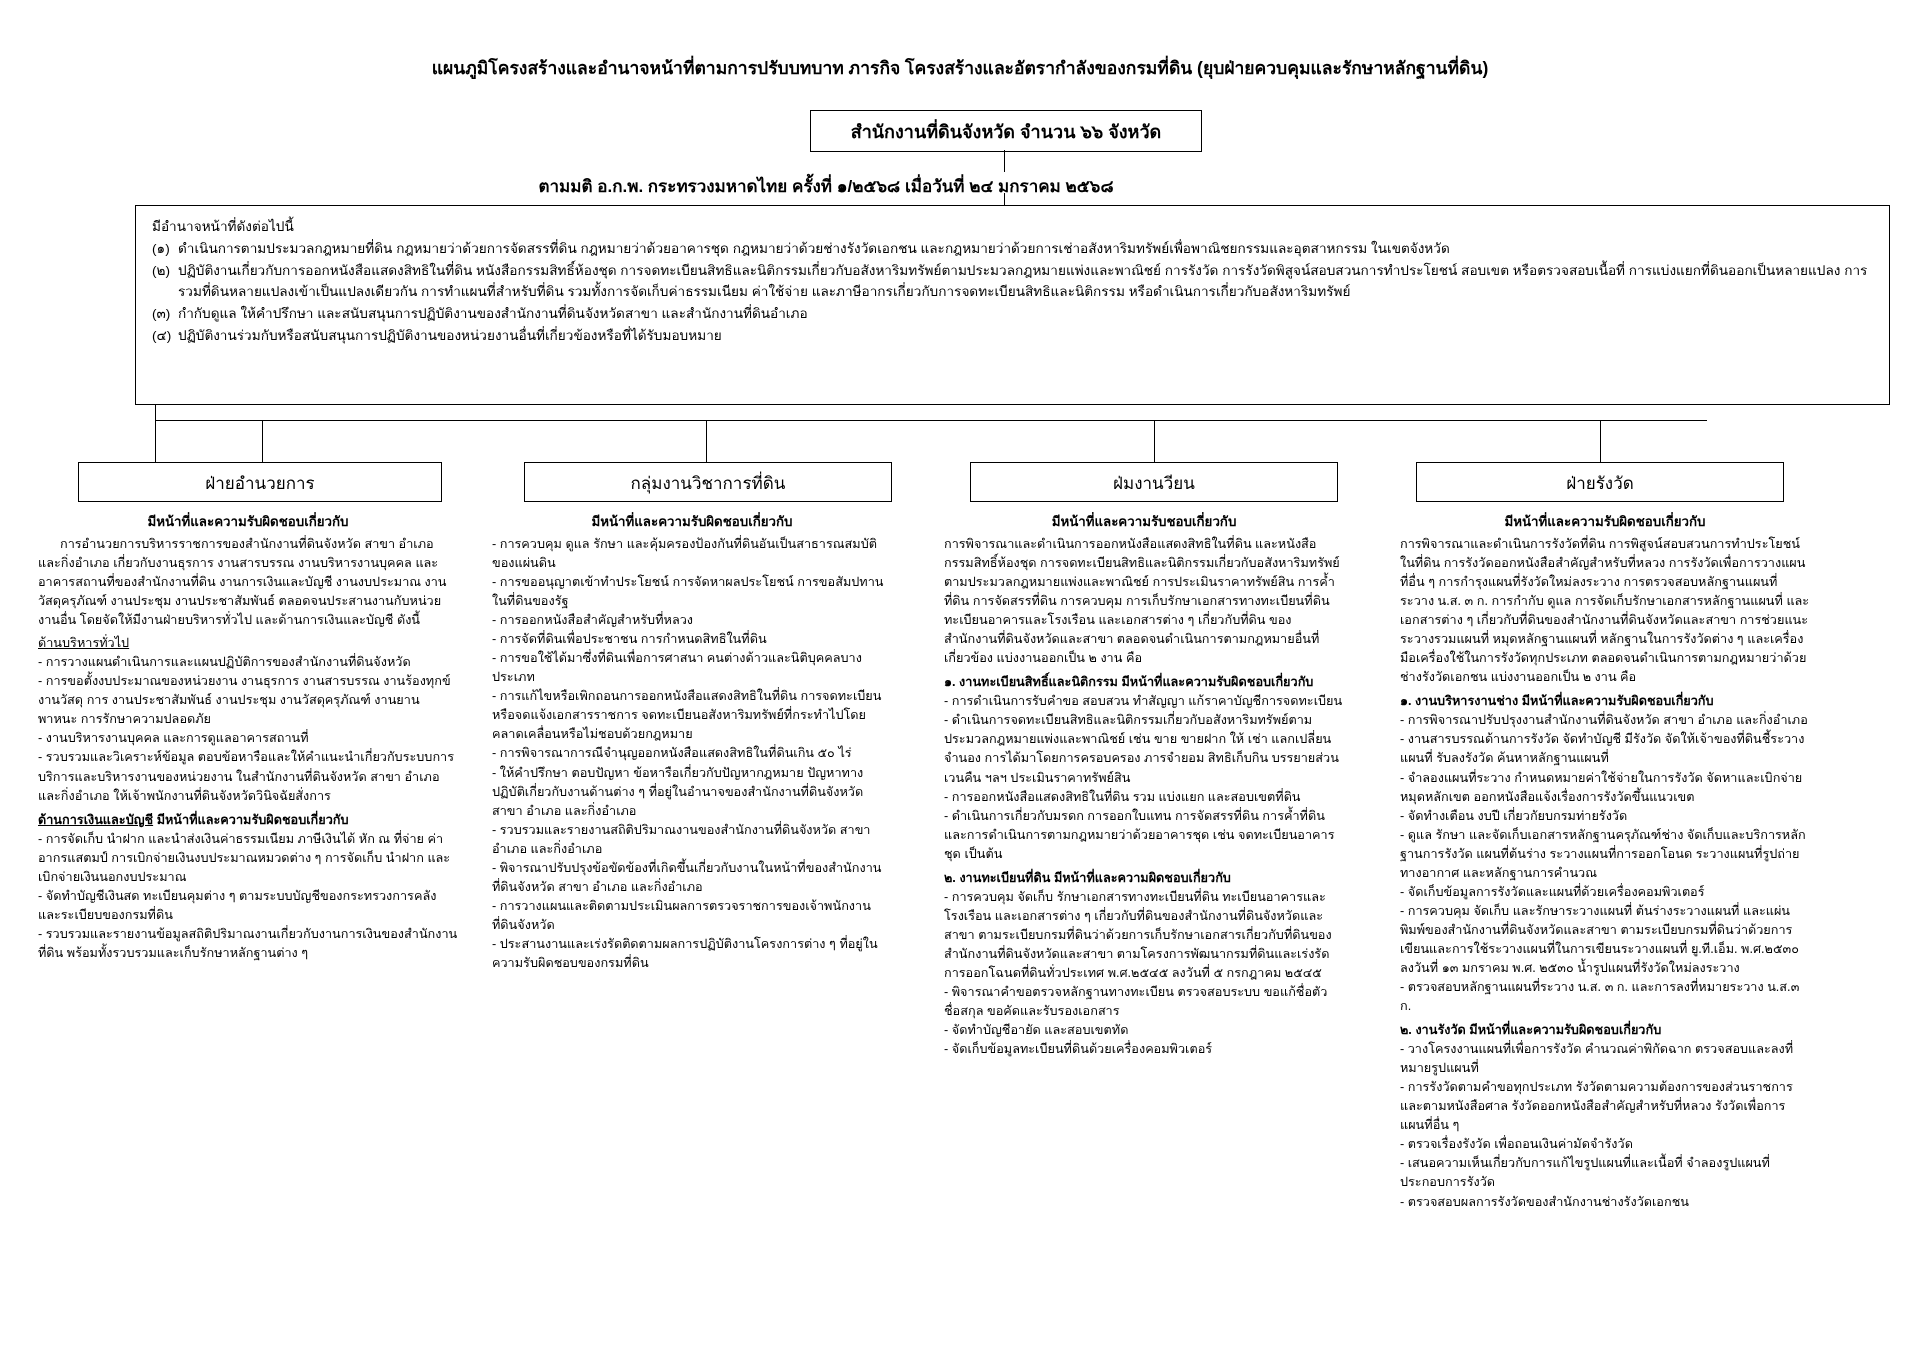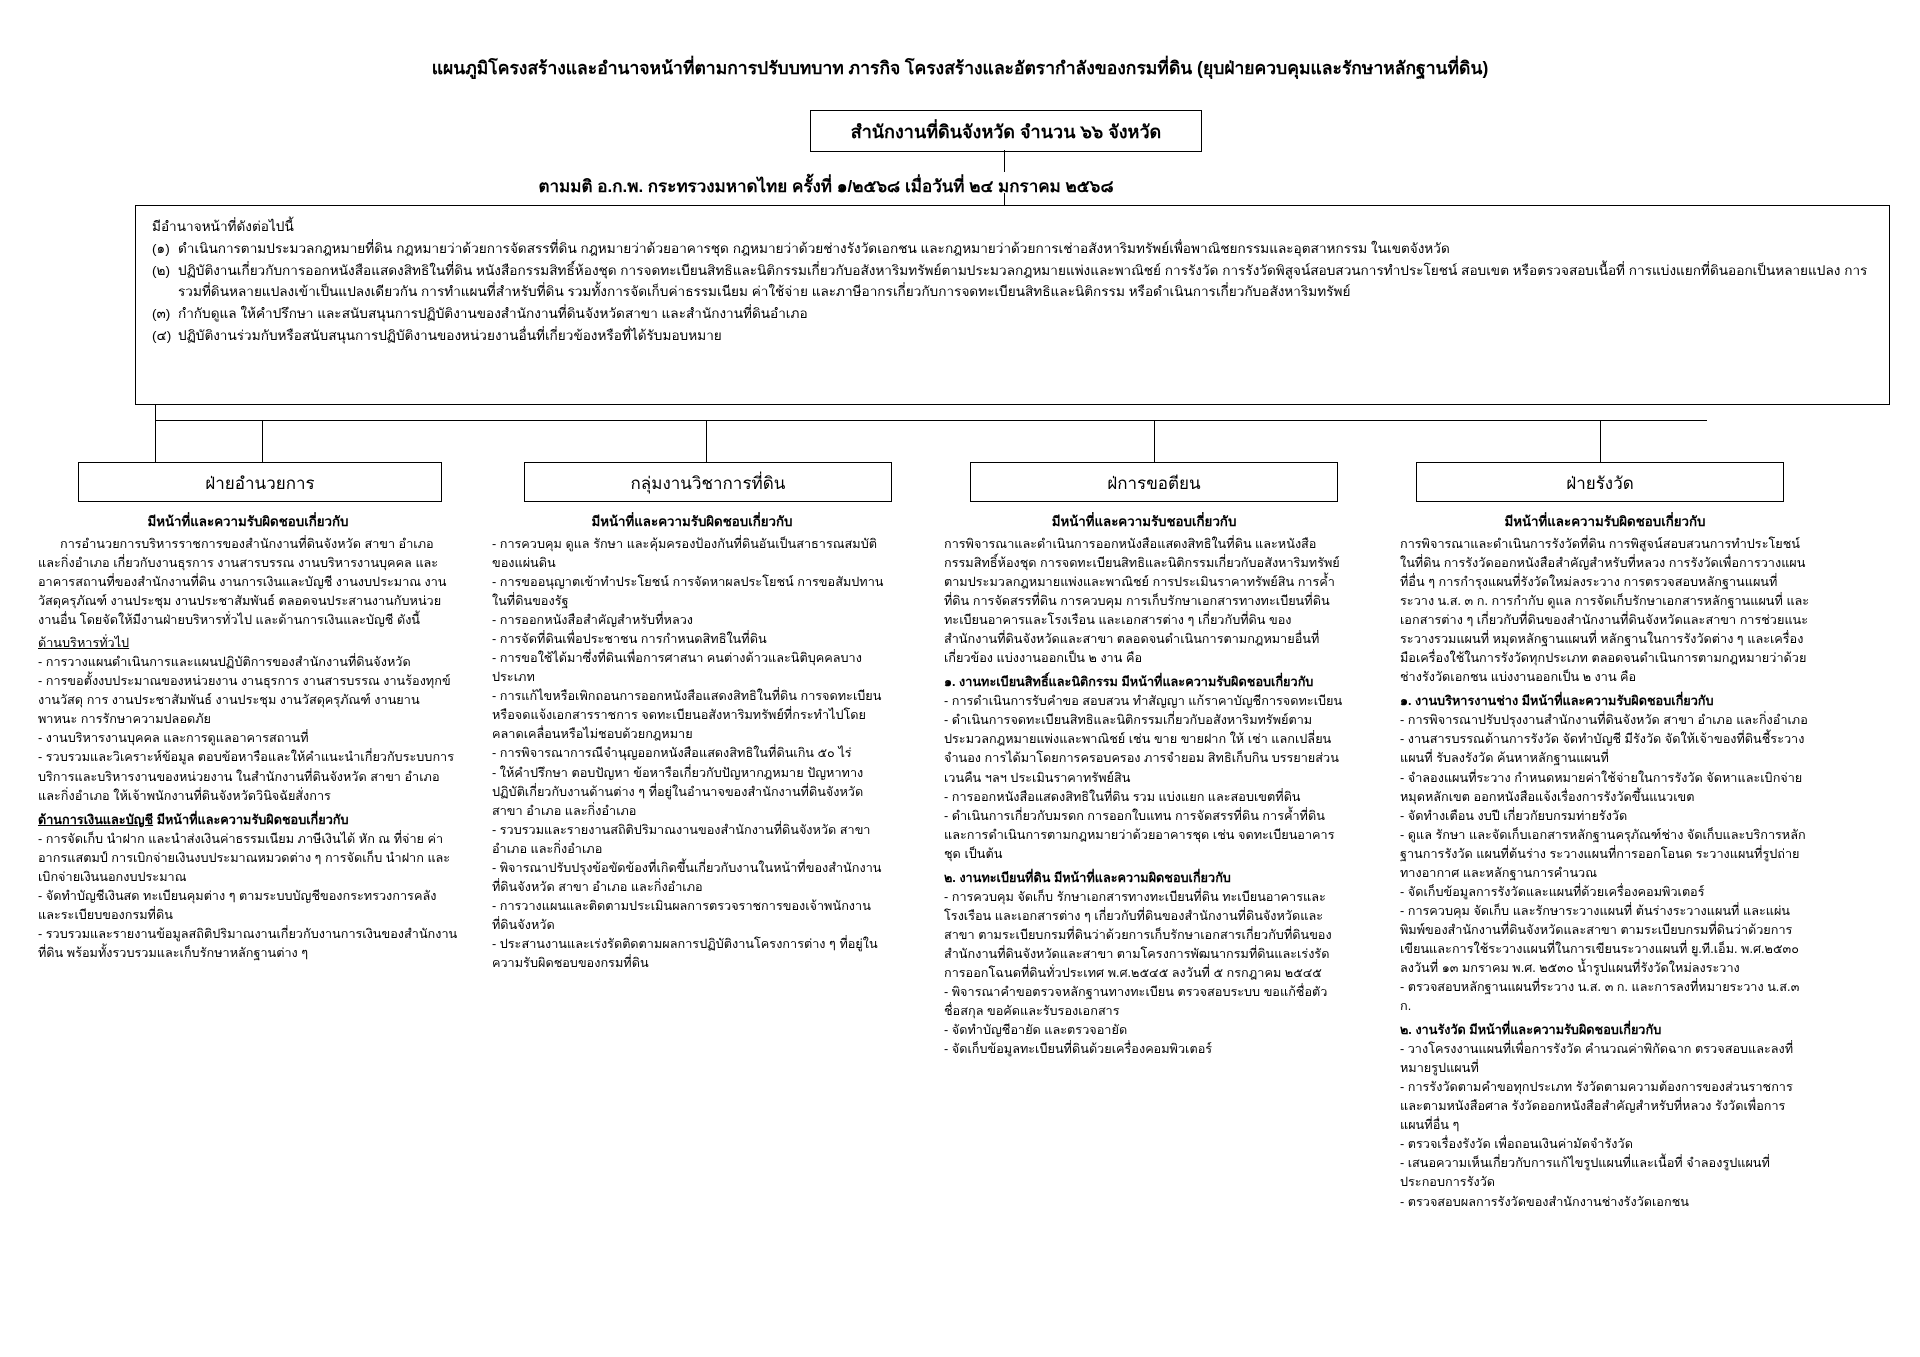--- a/index.html
+++ b/index.html
@@ -176,21 +176,21 @@
   <div class="vline" style="left:1154px; top:420px; height:42px;"></div>
   <div class="vline" style="left:1600px; top:420px; height:42px;"></div>
 
   <div class="dept-box" style="left:78px; width:364px;">
     <span>ฝ่ายอำนวยการ</span>
   </div>
   <div class="dept-box" style="left:524px; width:368px;">
     <span>กลุ่มงานวิชาการที่ดิน</span>
   </div>
   <div class="dept-box" style="left:970px; width:368px;">
-    <span>ฝ่การขอตียน</span>
+    <span>ฝ่มงานวียน</span>
   </div>
   <div class="dept-box" style="left:1416px; width:368px;">
     <span>ฝ่ายรังวัด</span>
   </div>
 
   <div class="col" id="col-0" style="left:38px; width:420px;">
       <div class="head">มีหน้าที่และความรับผิดชอบเกี่ยวกับ</div>
       <p class="indent">การอำนวยการบริหารราชการของสำนักงานที่ดินจังหวัด สาขา อำเภอ และกิ่งอำเภอ เกี่ยวกับงานธุรการ งานสารบรรณ งานบริหารงานบุคคล และอาคารสถานที่ของสำนักงานที่ดิน งานการเงินและบัญชี งานงบประมาณ งานวัสดุครุภัณฑ์ งานประชุม งานประชาสัมพันธ์ ตลอดจนประสานงานกับหน่วยงานอื่น โดยจัดให้มีงานฝ่ายบริหารทั่วไป และด้านการเงินและบัญชี ดังนี้</p>
       <p class="sub-head">ด้านบริหารทั่วไป</p>
       <p>- การวางแผนดำเนินการและแผนปฏิบัติการของสำนักงานที่ดินจังหวัด</p>
@@ -221,21 +221,21 @@
       <div class="head">มีหน้าที่และความรับชอบเกี่ยวกับ</div>
       <p>การพิจารณาและดำเนินการออกหนังสือแสดงสิทธิในที่ดิน และหนังสือกรรมสิทธิ์ห้องชุด การจดทะเบียนสิทธิและนิติกรรมเกี่ยวกับอสังหาริมทรัพย์ตามประมวลกฎหมายแพ่งและพาณิชย์ การประเมินราคาทรัพย์สิน การค้ำที่ดิน การจัดสรรที่ดิน การควบคุม การเก็บรักษาเอกสารทางทะเบียนที่ดิน ทะเบียนอาคารและโรงเรือน และเอกสารต่าง ๆ เกี่ยวกับที่ดิน ของสำนักงานที่ดินจังหวัดและสาขา ตลอดจนดำเนินการตามกฎหมายอื่นที่เกี่ยวข้อง แบ่งงานออกเป็น ๒ งาน คือ</p>
       <p class="sub-head-plain">๑.  งานทะเบียนสิทธิ์และนิติกรรม  มีหน้าที่และความรับผิดชอบเกี่ยวกับ</p>
       <p>- การดำเนินการรับคำขอ สอบสวน ทำสัญญา แก้ราคาบัญชีการจดทะเบียน</p>
       <p>- ดำเนินการจดทะเบียนสิทธิและนิติกรรมเกี่ยวกับอสังหาริมทรัพย์ตามประมวลกฎหมายแพ่งและพาณิชย์ เช่น ขาย ขายฝาก ให้ เช่า แลกเปลี่ยน จำนอง การได้มาโดยการครอบครอง ภารจำยอม สิทธิเก็บกิน บรรยายส่วน เวนคืน ฯลฯ ประเมินราคาทรัพย์สิน</p>
       <p>- การออกหนังสือแสดงสิทธิในที่ดิน รวม แบ่งแยก และสอบเขตที่ดิน</p>
       <p>- ดำเนินการเกี่ยวกับมรดก การออกใบแทน การจัดสรรที่ดิน การค้ำที่ดินและการดำเนินการตามกฎหมายว่าด้วยอาคารชุด เช่น จดทะเบียนอาคารชุด เป็นต้น</p>
       <p class="sub-head-plain">๒.  งานทะเบียนที่ดิน  มีหน้าที่และความผิดชอบเกี่ยวกับ</p>
       <p>- การควบคุม จัดเก็บ รักษาเอกสารทางทะเบียนที่ดิน ทะเบียนอาคารและโรงเรือน และเอกสารต่าง ๆ เกี่ยวกับที่ดินของสำนักงานที่ดินจังหวัดและสาขา ตามระเบียบกรมที่ดินว่าด้วยการเก็บรักษาเอกสารเกี่ยวกับที่ดินของสำนักงานที่ดินจังหวัดและสาขา ตามโครงการพัฒนากรมที่ดินและเร่งรัดการออกโฉนดที่ดินทั่วประเทศ พ.ศ.๒๕๔๕ ลงวันที่ ๕ กรกฎาคม ๒๕๔๕</p>
       <p>- พิจารณาคำขอตรวจหลักฐานทางทะเบียน ตรวจสอบระบบ ขอแก้ชื่อตัว ชื่อสกุล ขอคัดและรับรองเอกสาร</p>
-      <p>- จัดทำบัญชีอายัด และตรวจอายัด</p>
+      <p>- จัดทำบัญชีอายัด และสอบเขตทัด</p>
       <p>- จัดเก็บข้อมูลทะเบียนที่ดินด้วยเครื่องคอมพิวเตอร์</p>
     </div>
   <div class="col" id="col-3" style="left:1400px; width:410px;">
       <div class="head">มีหน้าที่และความรับผิดชอบเกี่ยวกับ</div>
       <p>การพิจารณาและดำเนินการรังวัดที่ดิน การพิสูจน์สอบสวนการทำประโยชน์ในที่ดิน การรังวัดออกหนังสือสำคัญสำหรับที่หลวง การรังวัดเพื่อการวางแผนที่อื่น ๆ การกำรุงแผนที่รังวัดใหม่ลงระวาง การตรวจสอบหลักฐานแผนที่ระวาง น.ส. ๓ ก. การกำกับ ดูแล การจัดเก็บรักษาเอกสารหลักฐานแผนที่ และเอกสารต่าง ๆ เกี่ยวกับที่ดินของสำนักงานที่ดินจังหวัดและสาขา การช่วยแนะระวางรวมแผนที่ หมุดหลักฐานแผนที่ หลักฐานในการรังวัดต่าง ๆ และเครื่องมือเครื่องใช้ในการรังวัดทุกประเภท ตลอดจนดำเนินการตามกฎหมายว่าด้วยช่างรังวัดเอกชน แบ่งงานออกเป็น ๒ งาน คือ</p>
       <p class="sub-head-plain">๑.  งานบริหารงานช่าง  มีหน้าที่และความรับผิดชอบเกี่ยวกับ</p>
       <p>- การพิจารณาปรับปรุงงานสำนักงานที่ดินจังหวัด สาขา อำเภอ และกิ่งอำเภอ</p>
       <p>- งานสารบรรณด้านการรังวัด จัดทำบัญชี มีรังวัด จัดให้เจ้าของที่ดินชี้ระวางแผนที่ รับลงรังวัด ค้นหาหลักฐานแผนที่</p>
       <p>- จำลองแผนที่ระวาง กำหนดหมายค่าใช้จ่ายในการรังวัด จัดหาและเบิกจ่ายหมุดหลักเขต ออกหนังสือแจ้งเรื่องการรังวัดขึ้นแนวเขต</p>
       <p>- จัดทำงเตือน งบปี เกี่ยวกัยบกรมท่ายรังวัด</p>

